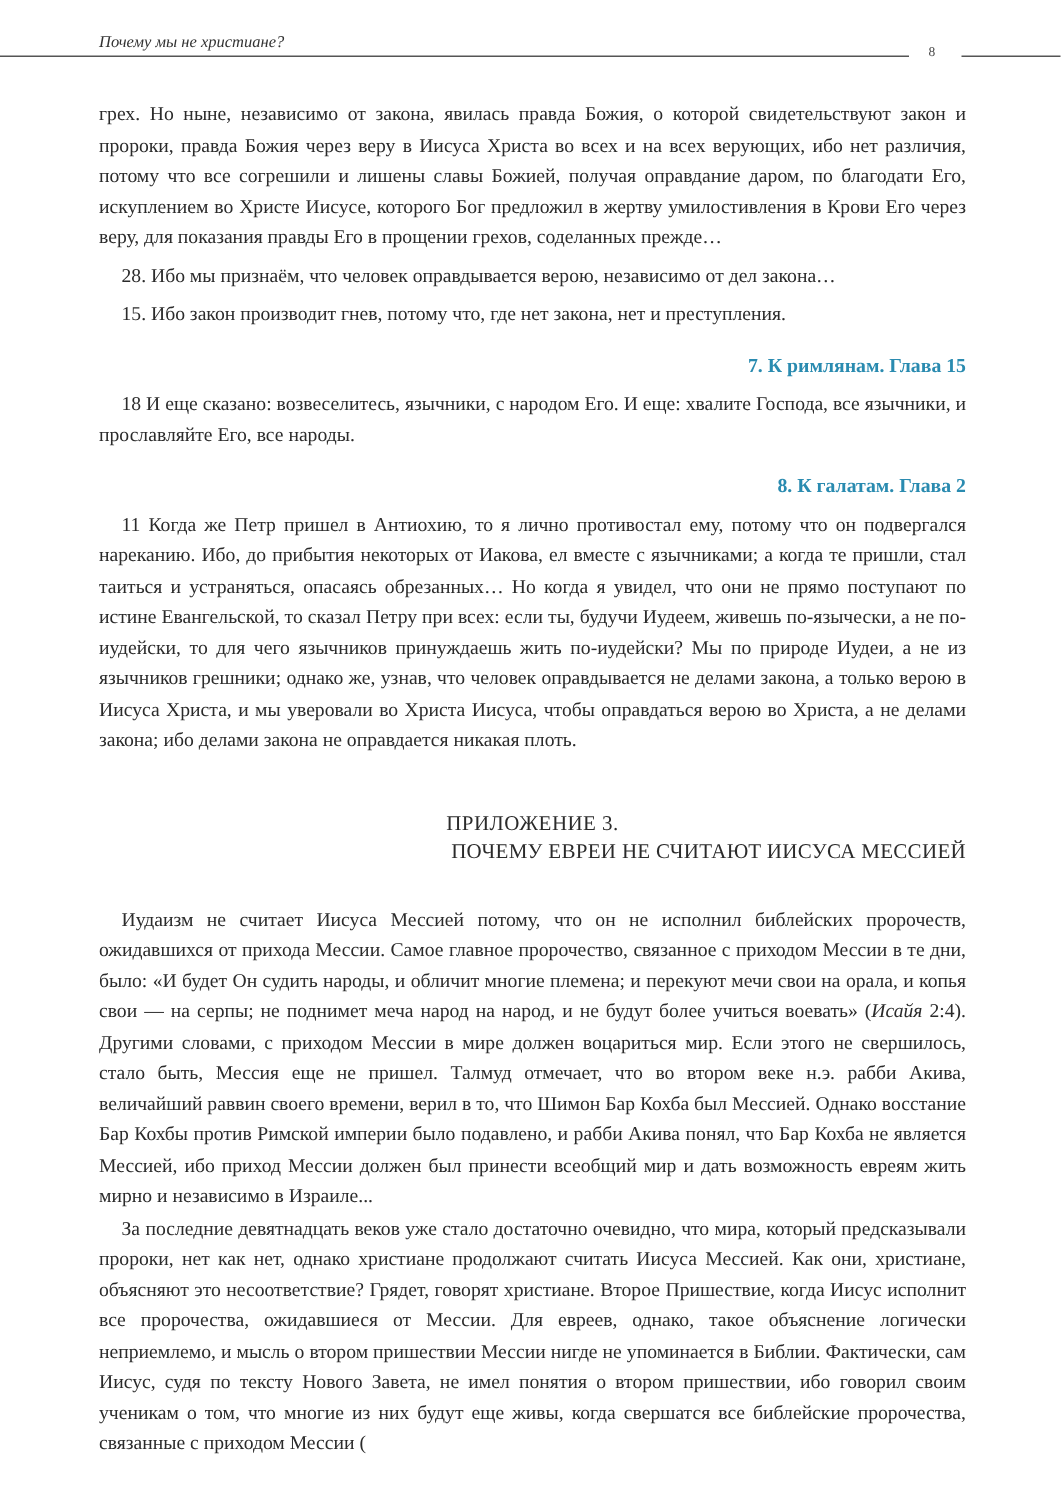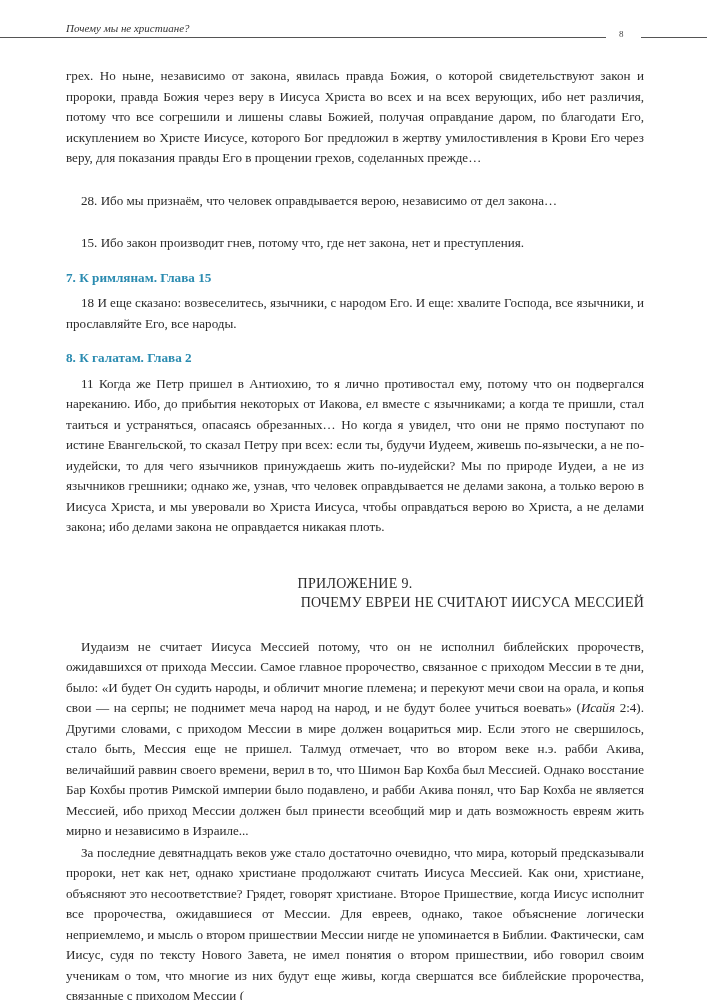--- a/index.html
+++ b/index.html
@@ -10,22 +10,22 @@
               color: #333; font-family: "Liberation Serif", serif; }
   .rh-line-left { position: absolute; left: 0; top: 37px; width: 606px; height: 1px; background: #555; }
   .rh-page { position: absolute; left: 619px; top: 29px; font-size: 9px; color: #444;
              font-family: "Liberation Serif", serif; }
   .rh-line-right { position: absolute; left: 641px; top: 37px; width: 66px; height: 1px; background: #555; }
 
   .content { position: absolute; left: 66px; top: 66px; width: 578px;
              font-family: "Liberation Serif", serif; font-size: 13.1px; line-height: 20.5px; }
   p { margin: 0; text-align: justify; }
   .indent { text-indent: 15px; }
-  .verse { margin-top: 22px; }
-  .section-heading { color: #2a8bb0; font-weight: bold; font-size: 13.2px; margin-top: 14px; margin-bottom: 5px; }
+  .verse { margin-top: 5px; }
+  .section-heading { color: #2a8bb0; font-weight: bold; font-size: 13.2px; margin-top: 14px; margin-bottom: 5px; text-align: right; }
   .appendix { text-align: center; margin-top: 36px; margin-bottom: 25px; }
   .appendix .a1 { font-size: 14px; line-height: 19px; letter-spacing: 0.3px; }
   .appendix .a2 { font-size: 14px; line-height: 19px; letter-spacing: 0.2px; text-align: right; }
   .appendix .a3 { font-size: 13px; line-height: 18px; }
   .para2 { margin-top: 1px; }
   i { }
 </style>
 </head>
 <body>
 
@@ -41,19 +41,19 @@
   <p class="indent verse">28. Ибо мы признаём, что человек оправдывается верою, независимо от дел закона…</p>
   <p class="indent verse">15. Ибо закон производит гнев, потому что, где нет закона, нет и преступления.</p>
 
   <div class="section-heading">7. К римлянам. Глава 15</div>
   <p class="indent">18 И еще сказано: возвеселитесь, язычники, с народом Его. И еще: хвалите Господа, все язычники, и прославляйте Его, все народы.</p>
 
   <div class="section-heading">8. К галатам. Глава 2</div>
   <p class="indent">11 Когда же Петр пришел в Антиохию, то я лично противостал ему, потому что он подвергался нареканию. Ибо, до прибытия некоторых от Иакова, ел вместе с язычниками; а когда те пришли, стал таиться и устраняться, опасаясь обрезанных… Но когда я увидел, что они не прямо поступают по истине Евангельской, то сказал Петру при всех: если ты, будучи Иудеем, живешь по-язычески, а не по-иудейски, то для чего язычников принуждаешь жить по-иудейски? Мы по природе Иудеи, а не из язычников грешники; однако же, узнав, что человек оправдывается не делами закона, а только верою в Иисуса Христа, и мы уверовали во Христа Иисуса, чтобы оправдаться верою во Христа, а не делами закона; ибо делами закона не оправдается никакая плоть.</p>
 
   <div class="appendix">
-    <div class="a1">ПРИЛОЖЕНИЕ 9.</div>
+    <div class="a1">ПРИЛОЖЕНИЕ 3.</div>
     <div class="a2">ПОЧЕМУ ЕВРЕИ НЕ СЧИТАЮТ ИИСУСА МЕССИЕЙ</div>
   </div>
 
   <p class="indent"><span>Иудаизм не считает Иисуса Мессией потому, что он не исполнил библейских пророчеств, ожидавшихся от прихода Мессии. Самое главное пророчество, связанное с приходом Мессии в те дни, было: «И будет Он судить народы, и обличит многие племена; и перекуют мечи свои на орала, и копья свои — на серпы; не поднимет меча народ на народ, и не будут более учиться воевать» (</span><i>Исайя</i><span> 2:4). Другими словами, с приходом Мессии в мире должен воцариться мир. Если этого не свершилось, стало быть, Мессия еще не пришел. Талмуд отмечает, что во втором веке н.э. рабби Акива, величайший раввин своего времени, верил в то, что Шимон Бар Кохба был Мессией. Однако восстание Бар Кохбы против Римской империи было подавлено, и рабби Акива понял, что Бар Кохба не является Мессией, ибо приход Мессии должен был принести всеобщий мир и дать возможность евреям жить мирно и независимо в Израиле...</span></p>
   <p class="indent para2"><span>За последние девятнадцать веков уже стало достаточно очевидно, что мира, который предсказывали пророки, нет как нет, однако христиане продолжают считать Иисуса Мессией. Как они, христиане, объясняют это несоответствие? Грядет, говорят христиане. Второе Пришествие, когда Иисус исполнит все пророчества, ожидавшиеся от Мессии. Для евреев, однако, такое объяснение логически неприемлемо, и мысль о втором пришествии Мессии нигде не упоминается в Библии. Фактически, сам Иисус, судя по тексту Нового Завета, не имел понятия о втором пришествии, ибо говорил своим ученикам о том, что многие из них будут еще живы, когда свершатся все библейские пророчества, связанные с приходом Мессии (</span></p>
 </div>
 
 </body></html>

